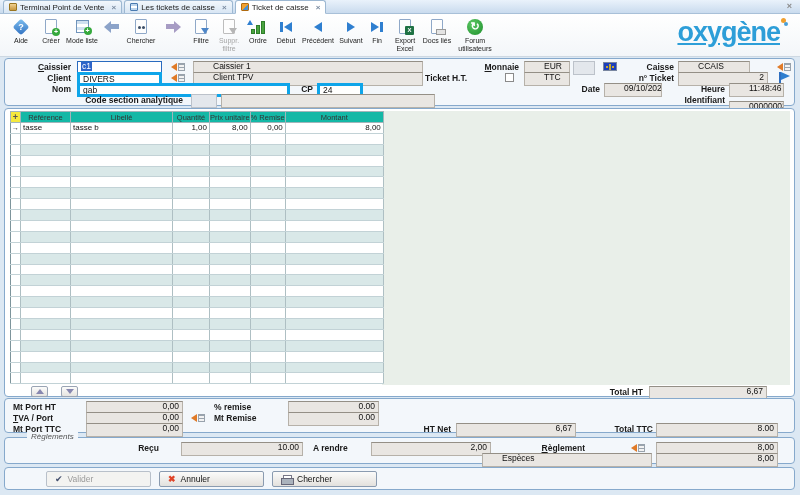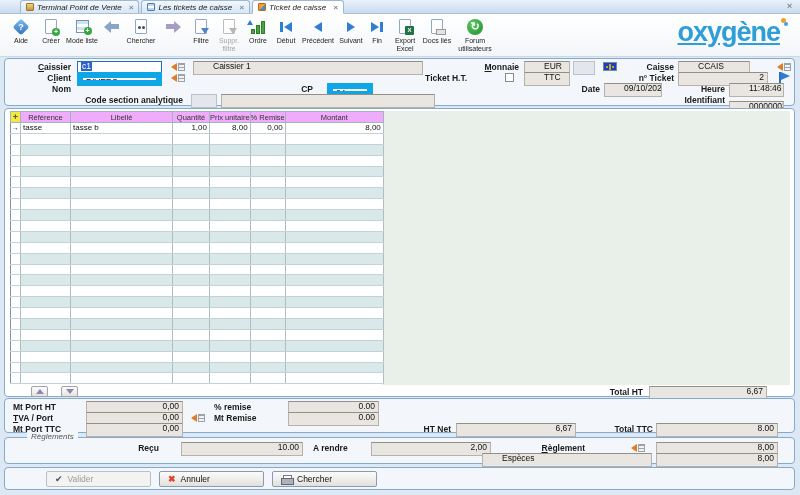--- a/index.html
+++ b/index.html
@@ -2,21 +2,21 @@
 <html><head>
 <meta charset="utf-8">
 <style>
   * { margin:0; padding:0; box-sizing:border-box; }
   html,body { width:800px; height:495px; overflow:hidden; }
   body { font-family:"Liberation Sans", sans-serif; background:#dce8f3; position:relative; font-size:9px; color:#111; }
 
   
   .tabbar { position:absolute; left:0; top:0; width:800px; height:14px;
             background:linear-gradient(#eaf2fb,#c9dbee); border-bottom:1px solid #a8c0d8;
-            display:flex; align-items:flex-end; padding-left:20px;font-style:italic; }
+            display:flex; align-items:flex-end; padding-left:3px; }
   .tab { height:13px; display:flex; align-items:center; gap:3px; padding:0 5px;
          border:1px solid #9db8d2; border-bottom:none; border-radius:3px 3px 0 0;
          background:linear-gradient(#f2f7fc,#d8e6f4); font-size:8px; color:#222; margin-right:2px; white-space:nowrap; }
   .tab.active { background:#fff; height:14px; margin-bottom:-1px; border-bottom:1px solid #fff; z-index:2; }
   .tclose { color:#7a8ba0; font-size:8px; font-weight:bold; margin-left:4px; cursor:default; }
   .tico { width:8px; height:8px; border-radius:1px; display:inline-block; }
   .tico.term   { background:linear-gradient(#f0d090,#c89840); border:1px solid #9a7520; }
   .tico.list   { background:repeating-linear-gradient(#bcd4ec 0 2px,#fff 2px 4px); border:1px solid #4a7ab0; }
   .tico.ticket { background:linear-gradient(135deg,#f0a030 55%,#4a90d0 55%); border:1px solid #b06a10; }
   .winclose { position:absolute; right:8px; top:1px; color:#8a8a8a; font-size:9px; font-weight:bold; }
@@ -71,41 +71,41 @@
   .logomark::before { content:""; position:absolute; left:1px; top:0; width:5px; height:5px; border-radius:50%; background:#f0a030; }
   .logomark::after  { content:""; position:absolute; left:4px; top:4px; width:4px; height:4px; border-radius:50%; background:#4aa0d8; }
 
   
   .panel { position:absolute; left:4px; width:791px; background:#f3f7fb;
            border:1px solid #86a9cc; border-radius:4px; }
   .lab { position:absolute; font-size:8.5px; font-weight:bold; color:#1a1a1a; height:10px; line-height:10px; white-space:nowrap; }
   .lab.ta-r { text-align:right; }
   .f { position:absolute; height:14px; font-size:8.5px; line-height:9px; padding:0 3px; white-space:nowrap; overflow:hidden; }
   .ro { background:#e9e6e2; border:1px solid #b6b1a9; border-top-color:#948f86;padding-left:19px; }
-  .ed { background:#fffffe; border:6px solid #0ea5e9; }
+  .ed { background:#fffffe; border:3px solid #0ea5e9; }
   .dis2 { background:#e3e7ec; border:1px solid #bcc2ca; }
   .num { text-align:right; }
   .inp-focus { background:#fff; border:1px solid #2a6bbf; }
   .inp-focus b { background:#2e64c8; color:#fff; font-weight:normal; padding:0 1px; }
   .sel-icon { position:absolute; width:15px; height:9px; display:flex; align-items:center; gap:1px; }
   .sel-icon .tri { width:0; height:0; border-top:4px solid transparent; border-bottom:4px solid transparent; border-right:6px solid #e07b28; }
   .sel-icon .lines { width:7px; height:8px; background:repeating-linear-gradient(#9aa4ae 0 1px,#f2f2f2 1px 3px); border:1px solid #98a2ac; }
   .flag-eu { position:absolute; width:14px; height:9px; background:#1c3fbb; border:1px solid #7a87a0; }
   .flag-eu::after { content:""; position:absolute; left:5px; top:3px; width:2px; height:2px; border-radius:50%;
                     background:#ffcc00; box-shadow:-3px 0 #ffcc00, 3px 0 #ffcc00, 0 -2px #ffcc00, 0 2px #ffcc00; }
   .flag-blue { position:absolute; width:12px; height:11px; }
   .flag-blue::before { content:""; position:absolute; left:0; top:0; width:2px; height:11px; background:#2f6fc0; }
   .flag-blue::after { content:""; position:absolute; left:2px; top:0; width:0; height:0;
                       border-top:4px solid transparent; border-bottom:4px solid transparent; border-left:9px solid #2f7fd0; }
   .chk { position:absolute; width:9px; height:9px; background:#fff; border:1px solid #8a8a8a; }
 
   
   .grid { position:absolute; left:5px; top:2px; border-collapse:collapse; table-layout:fixed;
           background:#fff; border:1px solid #7d949b; }
-  .grid th { height:11px; font-size:7.5px; font-weight:normal; color:#333; background:#f0abfc;
+  .grid th { height:11px; font-size:7.5px; font-weight:normal; color:#333; background:#14b8a6;
              border:1px solid #a2b5ba; overflow:hidden; white-space:nowrap; }
   .grid td { height:10.9px; font-size:8px; padding:0 2px; border-right:1px solid #aebfc3;
              border-bottom:1px solid #c2d2d6; overflow:hidden; white-space:nowrap; }
   .grid tr.alt td { background:#d9e8e8; }
   .grid td.mk, .grid tr.alt td.mk { background:#fff; padding:0 1px; font-size:7px; color:#222; }
   .grid th.plus { background:#f5e93d; color:#555; font-weight:bold; font-size:9px; }
   .grid-empty { position:absolute; left:377px; top:2px; width:408px; height:274px; background:#e9efe9; }
   .scrbtn { position:absolute; width:17px; height:11px; background:linear-gradient(#fcfcfb,#e6e4e0);
             border:1px solid #9aa4b4; border-radius:2px; display:flex; align-items:center; justify-content:center; }
   .tri-up { width:0; height:0; border-left:4px solid transparent; border-right:4px solid transparent; border-bottom:5px solid #8888b0; }
@@ -303,31 +303,33 @@
       <span class="tri"></span>
       <span class="lines"></span>
     </span>
 
   <span class="lab ta-r" style="left:0;top:14px;width:66px">C<u>l</u>ient</span>
   <div class="f ed" style="left:72px;top:13px;width:85px">DIVERS</div>
   <span class="sel-icon" style="left:166px;top:14px">
       <span class="tri"></span>
       <span class="lines"></span>
     </span>
+  <div class="f ro" style="left:188px;top:13px;width:230px">Client TPV</div>
 
   <span class="lab ta-r" style="left:386px;top:14px;width:76px">Ticket H.T.</span>
   <span class="chk" style="left:500px;top:14px"></span>
   <div class="f ro" style="left:519px;top:13px;width:46px">TTC</div>
   <span class="lab ta-r" style="left:616px;top:14px;width:53px">n° Ticket</span>
   <div class="f ro num" style="left:673px;top:13px;width:90px">2</div>
   <span class="flag-blue" style="left:774px;top:13px"></span>
 
   <span class="lab ta-r" style="left:0;top:25px;width:66px">Nom</span>
+  <div class="f ed" style="left:72px;top:24px;width:213px">gab</div>
   <span class="lab ta-r" style="left:280px;top:25px;width:28px">CP</span>
-  <div class="f ed" style="left:322px;top:24px;width:46px">24</div>
+  <div class="f ed" style="left:312px;top:24px;width:46px">24</div>
   <span class="lab ta-r" style="left:540px;top:25px;width:55px">Date</span>
   <div class="f ro" style="left:599px;top:24px;width:58px">09/10/2020</div>
   <span class="lab ta-r" style="left:654px;top:25px;width:66px">Heure</span>
   <div class="f ro" style="left:724px;top:24px;width:55px">11:48:46</div>
 
   <span class="lab ta-r" style="left:58px;top:36px;width:120px">Code section analytique</span>
   <div class="f dis2" style="left:186px;top:35px;width:26px"></div>
   <div class="f ro" style="left:216px;top:35px;width:214px"></div>
   <span class="lab ta-r" style="left:654px;top:36px;width:66px">Identifiant</span>
   <div class="f ro" style="left:724px;top:42px;width:55px">00000003</div>

